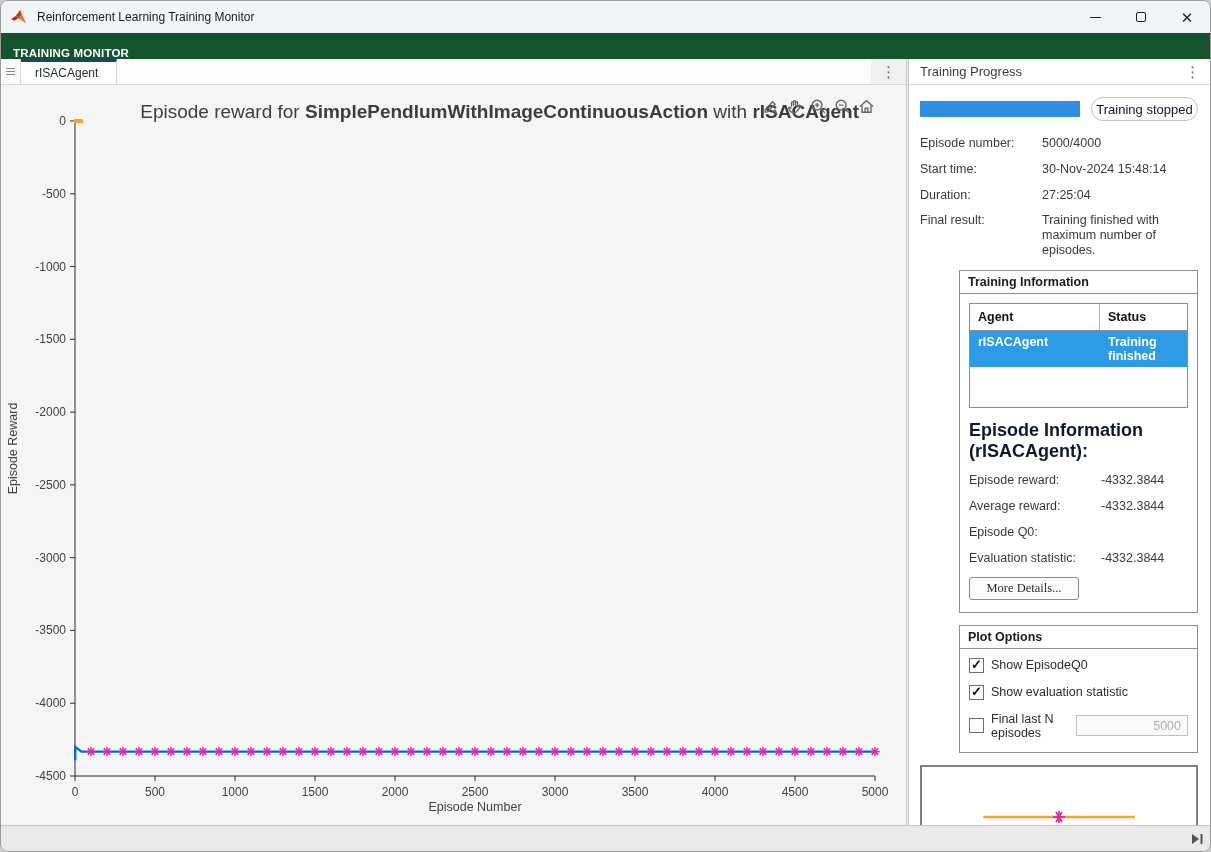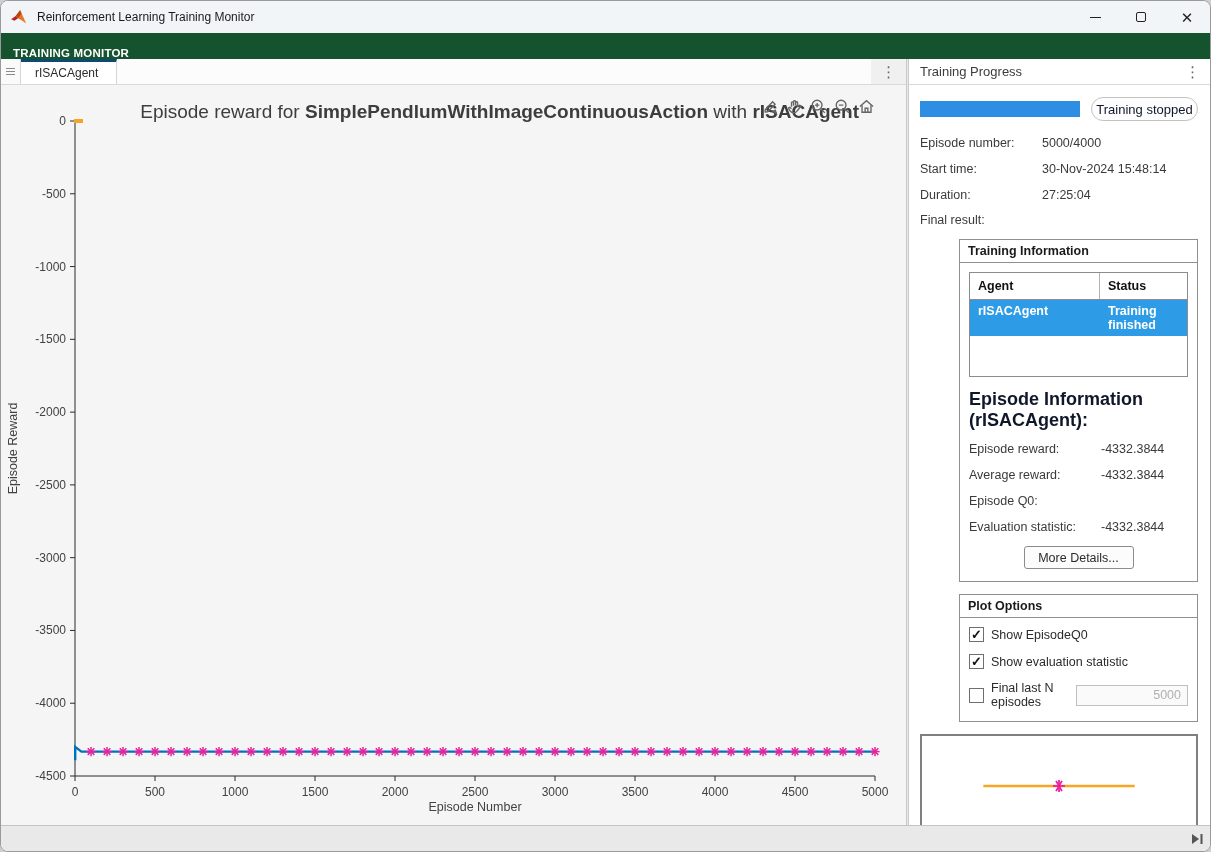--- a/index.html
+++ b/index.html
@@ -69,21 +69,21 @@
   .agent-row { display:flex; }
   .agent-row.on { background:#2d9be6; }
   .agent-row .cell { font-size:12.5px; padding:4px 8px; }
   .agent-row.on .cell { color:#fff; font-weight:bold; }
   .agent-row.on .cell.c1 { border-right-color:#2d9be6; }
   .t-empty { height:40px; }
   .ep-title { font-size:18px; font-weight:bold; color:#0f172a; margin:12px 0 0 0; }
   .ep-fields { margin-top:11px; }
   .ep-row { display:flex; font-size:12.5px; color:#3a3a3a; margin-bottom:12px; }
   .ep-row .flabel { width:132px; flex:0 0 auto; }
-  .more-row { display:flex; justify-content:center; margin:2px 0 2px 0; }
+  .more-row { display:flex; justify-content:flex-start; margin:2px 0 2px 0;font-family:Liberation Serif, serif; }
   .more-btn { width:110px; height:23px; border:1px solid #8c8c8c; border-radius:3px; background:#fcfcfc; font-size:12.5px; color:#2b2b2b; font-family:inherit; }
   
   .cb-row { display:flex; align-items:center; margin-bottom:12px; }
   .cb-row:last-child { margin-bottom:2px; }
   .cb { width:15px; height:15px; border:1px solid #6f6f6f; background:#fff; margin-right:7px; display:flex; align-items:center; justify-content:center; flex:0 0 auto; }
   .cb .tick { display:none; font-size:13px; font-weight:bold; color:#111; line-height:1; margin-top:-1px; }
   .cb.on .tick { display:block; }
   .cb-label { font-size:12.5px; color:#2b2b2b; }
   .n-input { margin-left:auto; width:112px; height:21px; border:1px solid #c0c0c0; background:#fafafa; color:#b0b0b0; font-size:12.5px; text-align:right; padding:0 6px; font-family:inherit; }
   
@@ -455,20 +455,21 @@
           <div class="frow">
             <span class="flabel">Start time:</span>
             <span class="fvalue">30-Nov-2024 15:48:14</span>
           </div>
           <div class="frow">
             <span class="flabel">Duration:</span>
             <span class="fvalue">27:25:04</span>
           </div>
           <div class="frow">
             <span class="flabel">Final result:</span>
+            <span class="fvalue" style="max-width:168px;">Training finished with maximum number of episodes.</span>
           </div>
         </div>
 
         <div class="section">
           <div class="section-h">Training Information</div>
           <div class="section-c">
             <div class="agent-table">
               <div class="t-head">
                 <div class="cell c1">Agent</div>
                 <div class="cell c2">Status</div>

